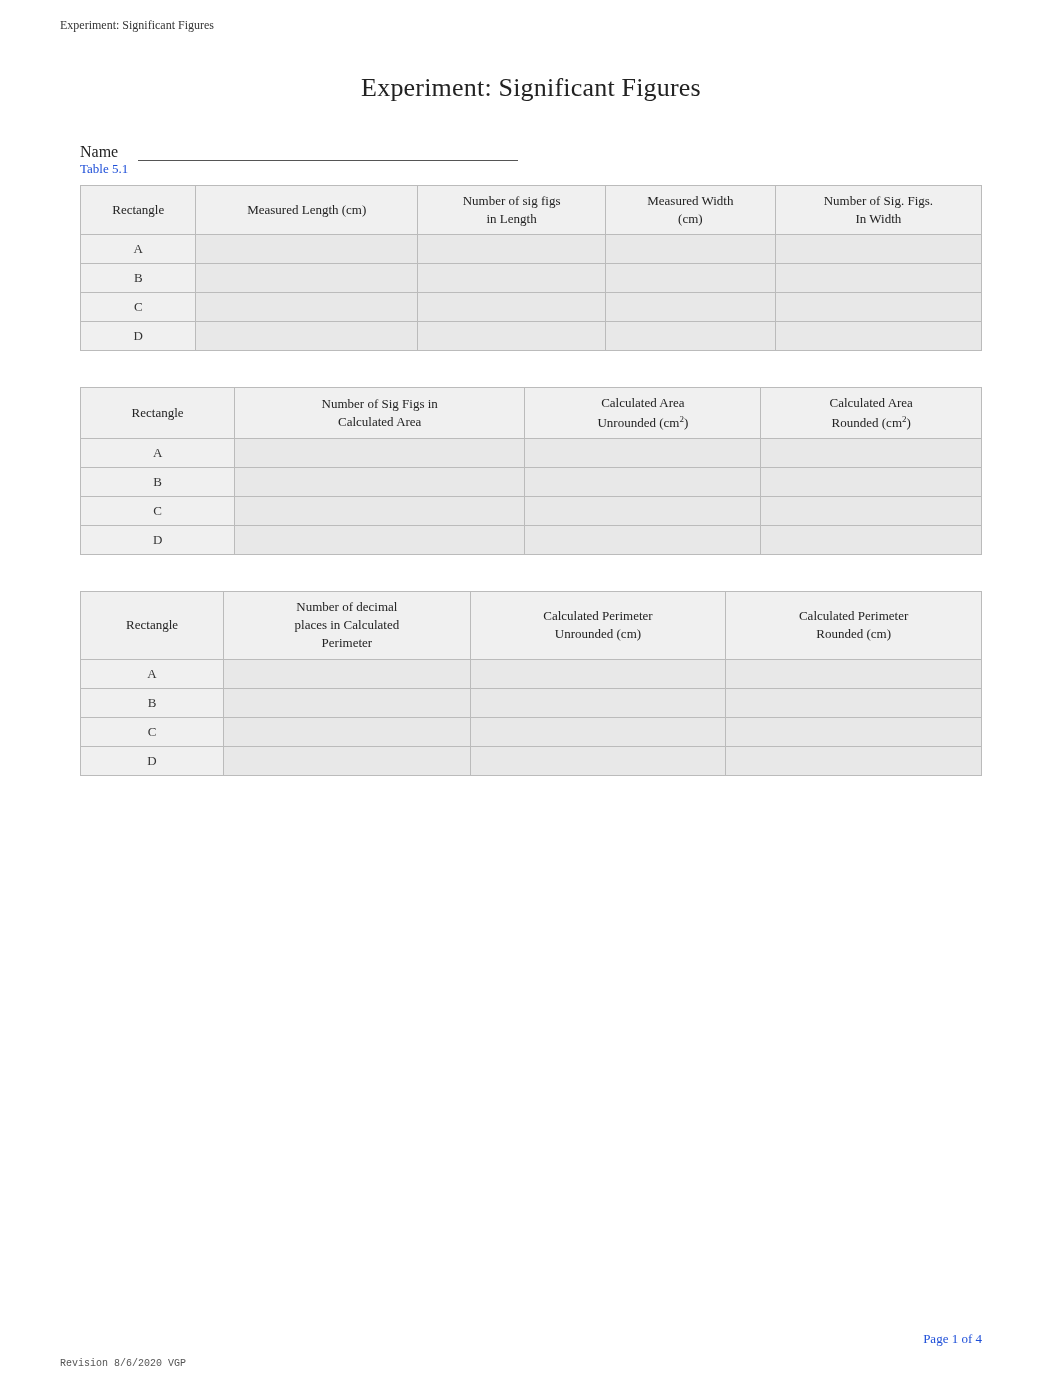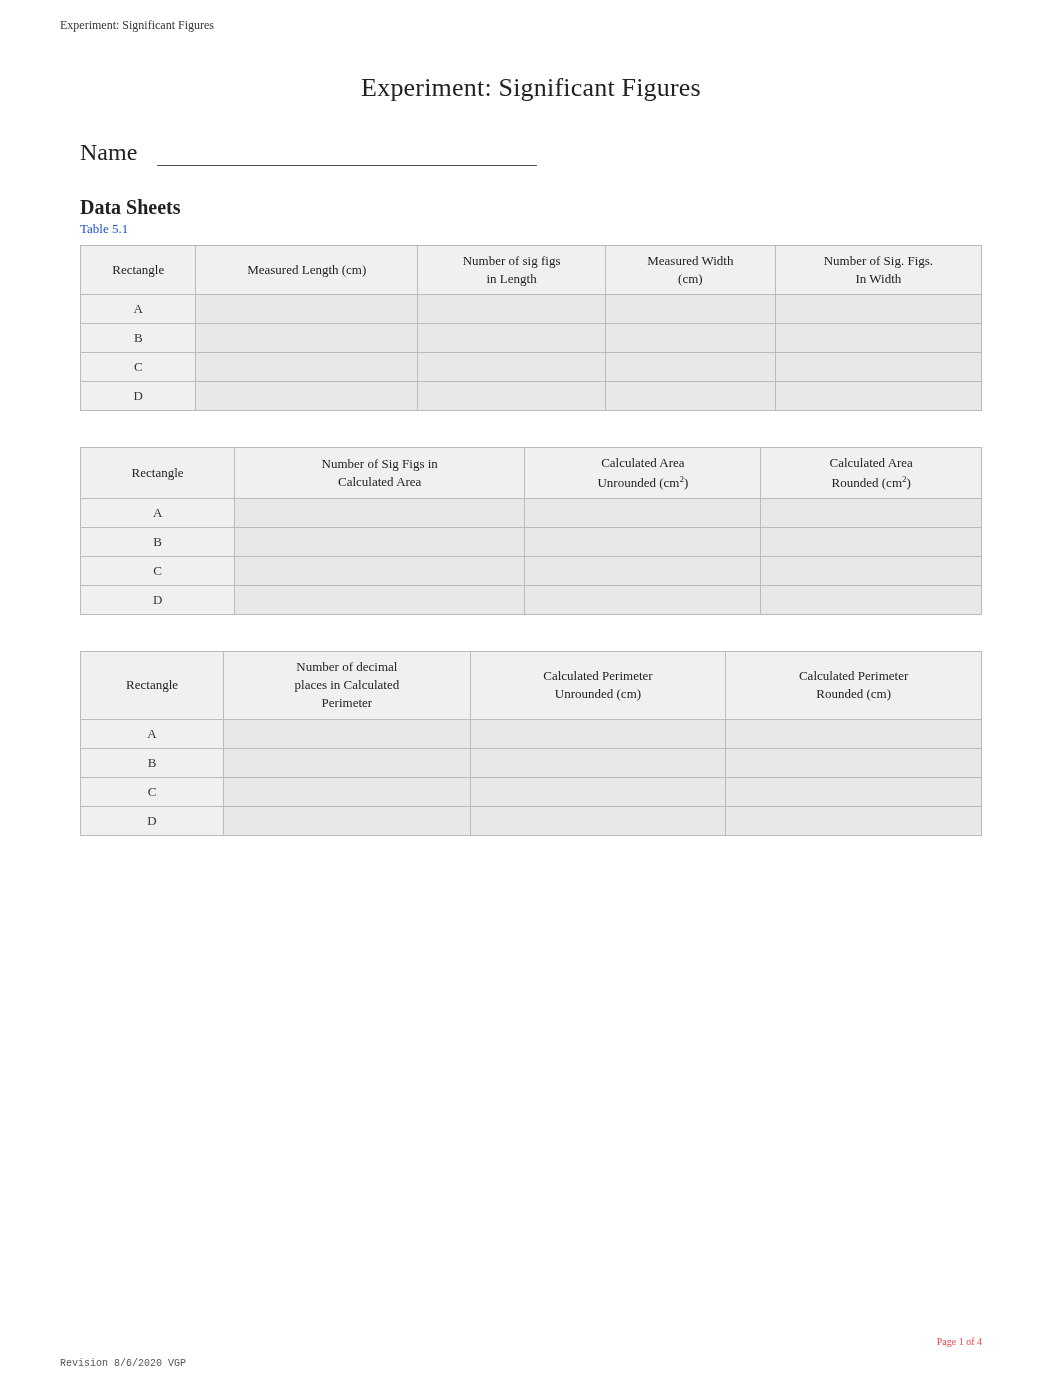--- a/index.html
+++ b/index.html
@@ -25,22 +25,21 @@
 
     .main-title {
       text-align: center;
       font-size: 26px;
       font-weight: normal;
       margin-bottom: 36px;
       letter-spacing: 0.2px;
     }
 
     .name-line {
-      font-size: 24px;
-      margin-bottom: 30px;
+      font-size: 16px;
       display: flex;
       align-items: flex-end;
       gap: 20px;
     }
     .name-underline {
       border-bottom: 1px solid #555;
       flex: 1;
       height: 22px;
       max-width: 380px;
     }
@@ -88,22 +87,22 @@
     }
 
     .table-section {
       margin-bottom: 36px;
     }
 
     .page-footer {
       position: absolute;
       bottom: 30px;
       right: 80px;
-      font-size: 10px;
-      color: #ef4444;
+      font-size: 13px;
+      color: #1d4ed8;
       text-align: center;
     }
 
     .revision-footer {
       position: absolute;
       bottom: 8px;
       left: 60px;
       font-size: 10px;
       color: #555;
       font-family: Liberation Mono, monospace;
@@ -122,21 +121,20 @@
 
 <div class="page-content">
 
   <h1 class="main-title">Experiment: Significant Figures</h1>
 
   <div class="name-line">
     <span>Name</span>
     <div class="name-underline"></div>
   </div>
 
-  <div class="section-title">Data Sheets</div>
 
   <div class="table-section">
     <div class="table-label">Table 5.1</div>
     <table class="data-table">
       <thead>
         <tr>
           <th>Rectangle</th>
           <th>Measured Length (cm)</th>
           <th>Number of sig figs<br>in Length</th>
           <th>Measured Width<br>(cm)</th>

